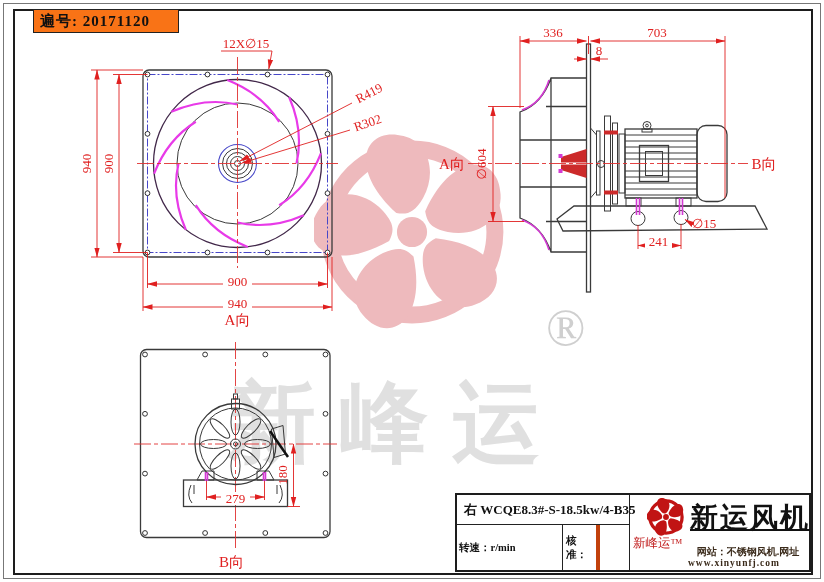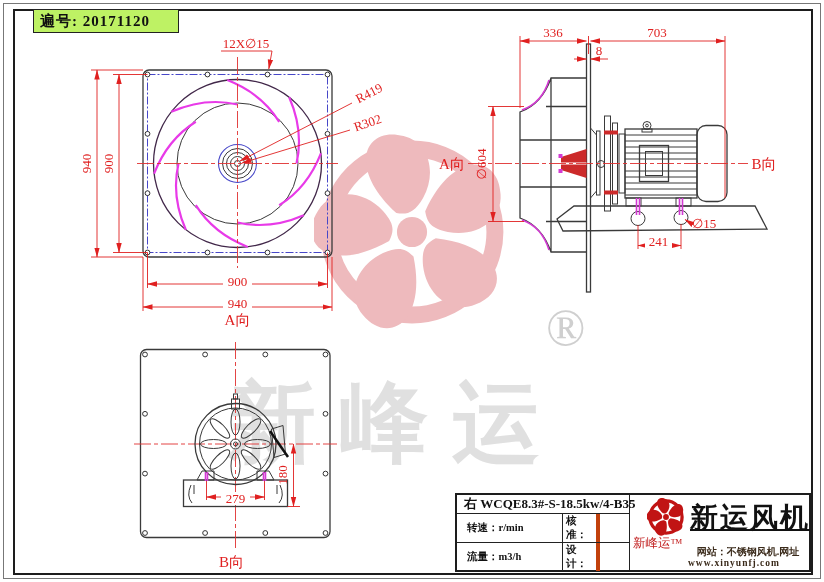--- a/index.html
+++ b/index.html
@@ -2,21 +2,21 @@
 <html><head>
 <meta charset="utf-8">
 <style>
   html,body{margin:0;padding:0;background:#fff;}
   body{width:824px;height:582px;position:relative;overflow:hidden;
        font-family:"Liberation Serif","DejaVu Serif",serif;}
   .abs{position:absolute;}
   
   .border-outer{left:3px;top:3px;width:816px;height:574px;border:1px solid #777;z-index:3;pointer-events:none;}
   .border-inner{left:13px;top:9px;width:796px;height:562px;border:2px solid #1d1d1d;z-index:3;pointer-events:none;}
-  .serial-box{left:33px;top:9px;width:146px;height:24px;border:1px solid #222;background:#bef264;z-index:4;
+  .serial-box{left:33px;top:9px;width:146px;height:24px;border:1px solid #222;background:#f97316;z-index:4;
               display:flex;align-items:center;padding-left:6px;box-sizing:border-box;
               font-size:15px;font-weight:bold;color:#111;letter-spacing:1px;}
   
   .wm{z-index:1;}
   .wm-text{left:228px;top:380px;font-size:88px;font-weight:bold;color:#e0e0e0;letter-spacing:24px;line-height:1;}
   .wm-reg{left:546px;top:302px;font-size:52px;color:#cfcfcf;line-height:1;}
   
   .drawing{left:0;top:0;z-index:2;}
   .ln{fill:none;stroke:#3a3a3a;stroke-width:1.3;}
   .ln1{fill:none;stroke:#3a3a3a;stroke-width:1;}
@@ -33,21 +33,21 @@
   text.dt{fill:#e02020;font-family:"Liberation Serif","DejaVu Serif",serif;font-size:13px;}
   text.dt15{font-size:15px;}
   
   .tblock{left:455px;top:493px;width:356px;height:79px;border:2px solid #1d1d1d;box-sizing:border-box;
           background:#fff;z-index:4;display:flex;font-family:"Liberation Serif","DejaVu Serif",serif;}
   .tb-left{width:173px;border-right:1.5px solid #222;display:flex;flex-direction:column;box-sizing:border-box;}
   .tb-model{height:30px;border-bottom:1.5px solid #222;display:flex;align-items:center;padding-left:7px;
             font-size:13px;font-weight:bold;color:#111;white-space:nowrap;box-sizing:border-box;}
   .tb-row{flex:1;display:flex;border-bottom:1px solid #222;box-sizing:border-box;}
   .tb-row:last-child{border-bottom:none;}
-  .tb-c1{width:106px;border-right:1px solid #222;display:flex;align-items:center;padding-left:10px;
+  .tb-c1{width:106px;border-right:1px solid #222;display:flex;align-items:center;padding-left:2px;
          font-size:10.5px;font-weight:bold;color:#111;box-sizing:border-box;}
   .tb-c2{width:37px;border-right:4px solid #c2410c;display:flex;align-items:center;padding-left:3px;
          font-size:10.5px;font-weight:bold;color:#111;box-sizing:border-box;}
   .tb-c3{flex:1;}
   .tb-right{flex:1;position:relative;}
   .tb-logo{position:absolute;left:17px;top:3px;}
   .tb-brand{position:absolute;left:3px;top:40px;font-size:12.5px;font-weight:normal;color:#c22020;white-space:nowrap;}
   .tb-company{position:absolute;left:60px;top:4px;font-size:28px;font-weight:bold;color:#111;
               letter-spacing:2px;white-space:nowrap;text-decoration:underline;}
   .tb-web1{position:absolute;left:58px;top:50px;width:120px;text-align:center;font-size:10px;
@@ -264,25 +264,20 @@
 </div>
 
 <div class="abs tblock">
   <div class="tb-left">
     <div class="tb-model">右  WCQE8.3#-S-18.5kw/4-B35</div>
     <div class="tb-row">
       <div class="tb-c1">转速：r/min</div>
       <div class="tb-c2">核准：</div>
       <div class="tb-c3"></div>
     </div>
-    <div class="tb-row">
-      <div class="tb-c1">流量：m3/h</div>
-      <div class="tb-c2">设计：</div>
-      <div class="tb-c3"></div>
-    </div>
   </div>
   <div class="tb-right">
     <svg class="tb-logo" width="38" height="38" viewBox="-52 -52 104 104" style="color:#c11414">
       <use href="#pw"></use>
     </svg>
     <div class="tb-brand">新峰运™</div>
     <div class="tb-company">新运风机</div>
     <div class="tb-web1">网站：不锈钢风机.网址</div>
     <div class="tb-web2">www.xinyunfj.com</div>
   </div>

